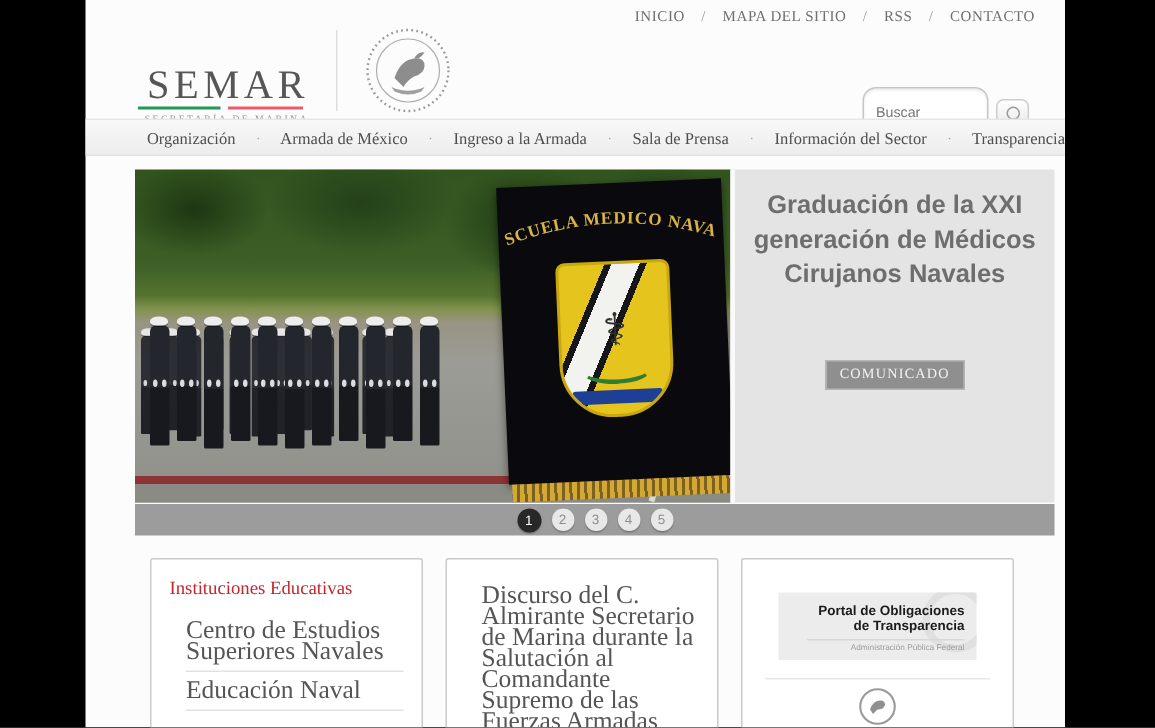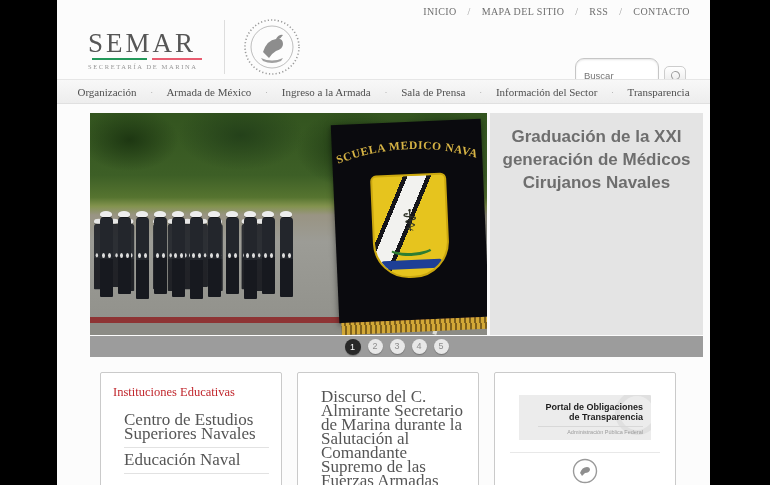--- a/index.html
+++ b/index.html
@@ -9,21 +9,21 @@
   .site { position:absolute; left:57px; top:0; width:653px; height:485px; background:#fcfcfc; }
 
   
   .utility { position:absolute; top:6px; right:20px; font-size:10px; letter-spacing:.4px;
              color:#777; white-space:nowrap; }
   .utility .u-item { color:#6f6f6f; cursor:pointer; }
   .utility .u-sep { color:#9a9a9a; margin:0 8px; }
 
   
   .brand { position:absolute; top:18px; left:31px; display:flex; align-items:flex-start; }
-  .logo { width:118px; text-align:left; margin-top:12px; }
+  .logo { width:118px; text-align:right; margin-top:25px; }
   .logo-name { font-size:27px; letter-spacing:3px; color:#565656; line-height:26px; }
   .logo-bars { display:flex; height:2px; margin:2px 4px 0 4px; }
   .bar-green { flex:1.1; background:#23985a; margin-right:5px; }
   .bar-red   { flex:1; background:#e85c70; }
   .logo-sub { font-size:6.5px; letter-spacing:1.6px; color:#979797; margin-top:3px; }
   .brand-divider { width:1px; height:54px; background:#ddd; margin:2px 18px 0 18px; }
   .seal { margin-top:0; }
 
   
   .search { position:absolute; top:58px; right:24px; display:flex; align-items:center; }
@@ -34,21 +34,21 @@
   .search-btn { width:22px; height:19px; margin-left:5px; border:1px solid #cdcdcd;
                 border-radius:5px; background:linear-gradient(#ffffff,#e9e9e9);
                 display:flex; align-items:center; justify-content:center; cursor:pointer; }
   .mag { position:relative; width:9px; height:9px; border:1.6px solid #9a9a9a;
          border-radius:50%; transform:rotate(-15deg); }
   .mag::after { content:""; position:absolute; left:2px; bottom:-4px; width:1.6px; height:4px;
                 background:#9a9a9a; transform:rotate(35deg); }
 
   
   .main-nav { position:absolute; top:79px; left:0; width:653px; height:25px; line-height:25px;
-              text-align:center; background:linear-gradient(#f8f8f8,#ededed);
+              text-align:right; background:linear-gradient(#f8f8f8,#ededed);
               border-top:1px solid #e6e6e6; border-bottom:1px solid #e0e0e0;
               font-size:11px; color:#4f4f4f; white-space:nowrap; }
   .main-nav .n-item { cursor:pointer; }
   .main-nav .n-sep { color:#a0a0a0; margin:0 11px; font-size:9px; vertical-align:1px; }
 
   
   .hero { position:absolute; top:113px; left:33px; width:613px; height:222px; display:flex; }
   .photo { position:relative; width:397px; height:222px; overflow:hidden; cursor:pointer;
     background:
       linear-gradient(transparent 0 92%, #8e3434 92% 94.5%, #8b8b85 94.5% 100%),
@@ -226,20 +226,21 @@
           <div class="shield">
             <div class="stripe"></div>
             <div class="cad">⚕</div>
             <div class="laurel"></div>
             <div class="ribbon"></div>
           </div>
         </div>
       </div>
       <div class="panel">
         <div class="headline">Graduación de la XXI generación de Médicos Cirujanos Navales</div>
+        <button class="cta">COMUNICADO</button>
       </div>
     </section>
 
     <div class="pager">
       <span class="page active">1</span>
       <span class="page">2</span>
       <span class="page">3</span>
       <span class="page">4</span>
       <span class="page">5</span>
     </div>

